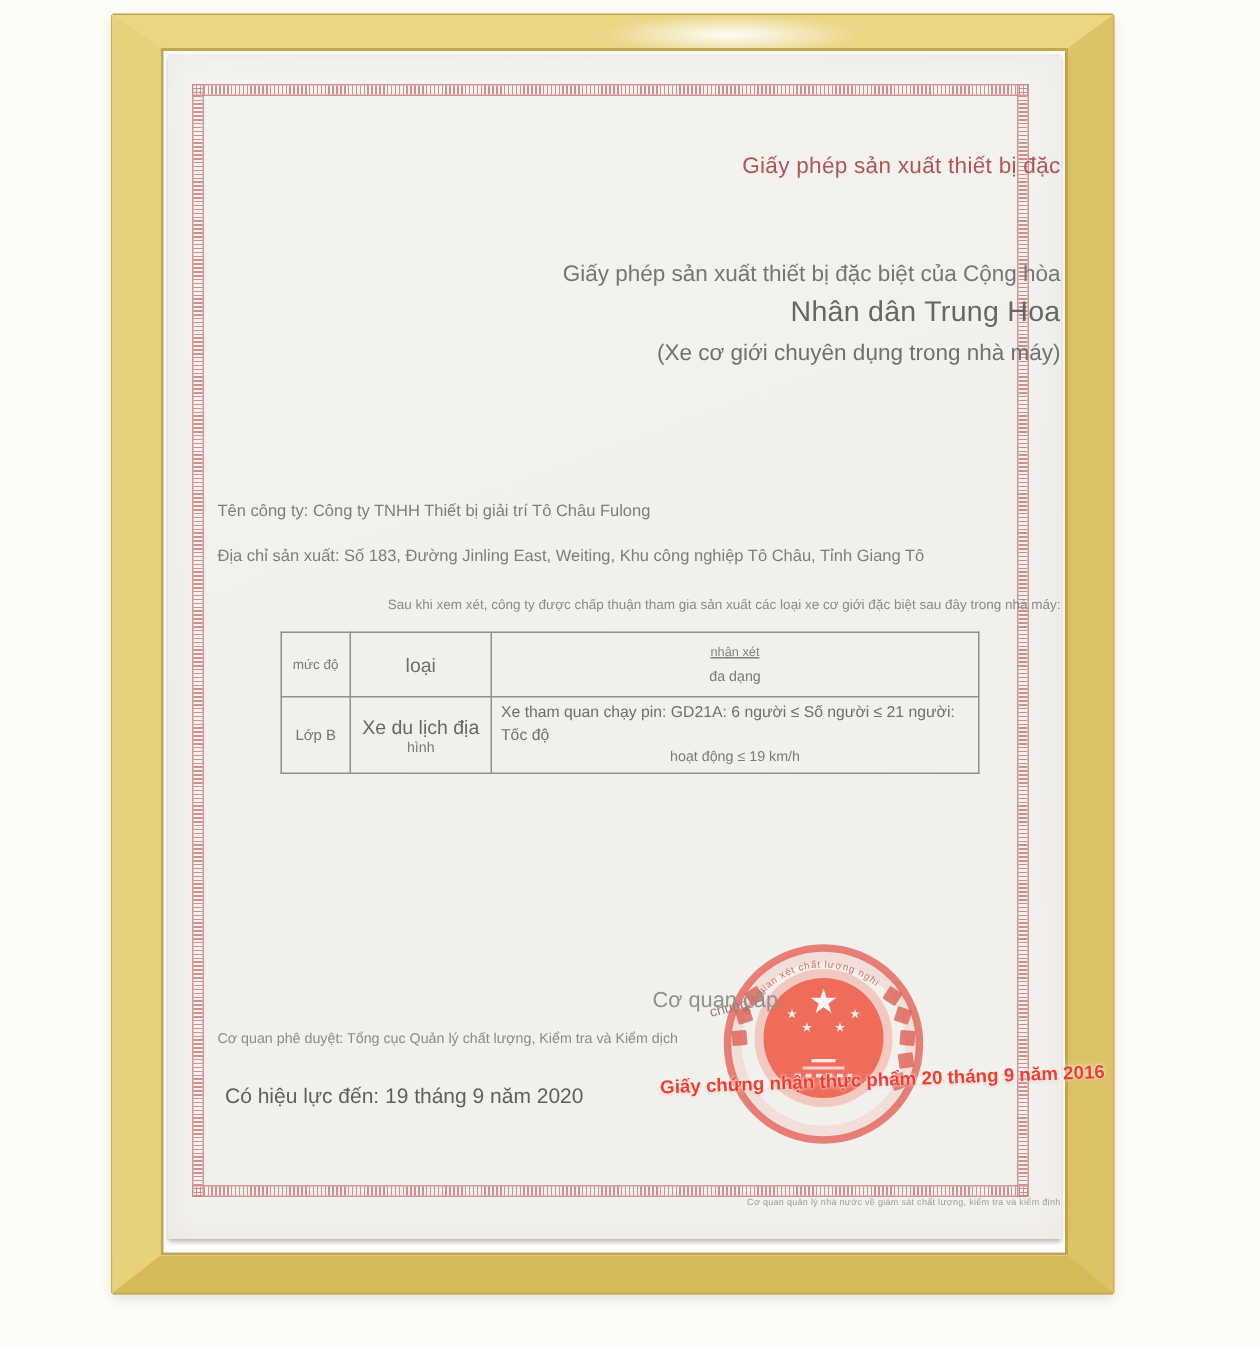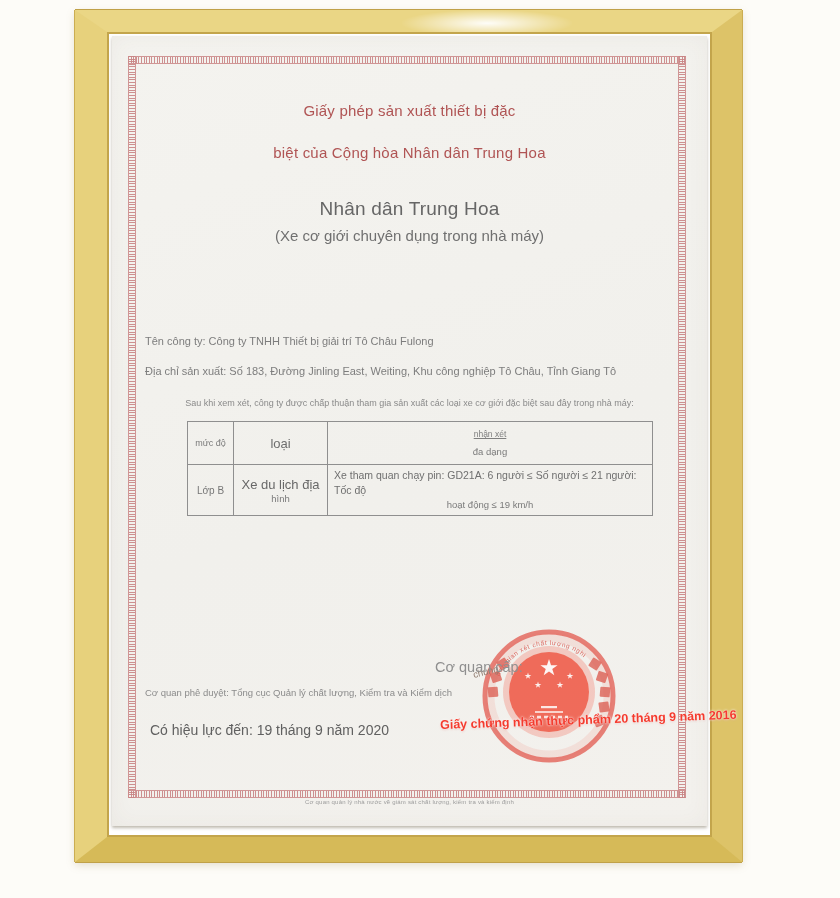--- a/index.html
+++ b/index.html
@@ -51,21 +51,21 @@
   .kb-v{
     width:6px;border-left:1px solid #cd8c8c;border-right:1px solid #cd8c8c;
     background:repeating-linear-gradient(0deg,#c98585 0 1px,transparent 1px 2.6px,#c98585 2.6px 3.6px,transparent 3.6px 5.2px);
   }
   .kb-top{top:20px;left:16px;right:21px;}
   .kb-bottom{bottom:28px;left:16px;right:21px;}
   .kb-left{left:16px;top:20px;bottom:28px;}
   .kb-right{right:21px;top:20px;bottom:28px;}
 
   .abs{position:absolute;}
-  .ctr{left:0;right:0;text-align:center;}
+  .ctr{left:0;right:0;text-align:right;}
 
   .title-red{color:#b05454;font-size:15px;letter-spacing:.2px;}
   .title-gray{color:#757575;font-size:15px;}
   .title-big{color:#666;font-size:19px;font-weight:500;letter-spacing:.2px;}
   .subtitle{color:#707070;font-size:15px;}
 
   .info-line{left:33px;color:#7d7d7d;font-size:11px;margin-top:24px;}
   .note-line{color:#8a8a8a;font-size:9px;}
 
   
@@ -112,21 +112,21 @@
     <div class="frame-glow"></div>
     <div class="mat">
       <div class="paper">
 
         <div class="kb kb-h kb-top"></div>
         <div class="kb kb-h kb-bottom"></div>
         <div class="kb kb-v kb-left"></div>
         <div class="kb kb-v kb-right"></div>
 
         <div class="abs ctr title-red" style="top:66px">Giấy phép sản xuất thiết bị đặc</div>
-        <div class="abs ctr title-red" style="top:108px">biệt của Cộng hòa Nhân dân Trung Hoa</div>
+        <div class="abs ctr title-gray" style="top:138px">Giấy phép sản xuất thiết bị đặc biệt của Cộng hòa</div>
         <div class="abs ctr title-big" style="top:162px">Nhân dân Trung Hoa</div>
         <div class="abs ctr subtitle" style="top:191px">(Xe cơ giới chuyên dụng trong nhà máy)</div>
 
         <div class="abs info-line" style="top:275px">Tên công ty: Công ty TNHH Thiết bị giải trí Tô Châu Fulong</div>
         <div class="abs info-line" style="top:305px">Địa chỉ sản xuất: Số 183, Đường Jinling East, Weiting, Khu công nghiệp Tô Châu, Tỉnh Giang Tô</div>
         <div class="abs ctr note-line" style="top:362px">Sau khi xem xét, công ty được chấp thuận tham gia sản xuất các loại xe cơ giới đặc biệt sau đây trong nhà máy:</div>
 
         <table class="cert-table">
           <tbody>
               <tr class="head-row">

